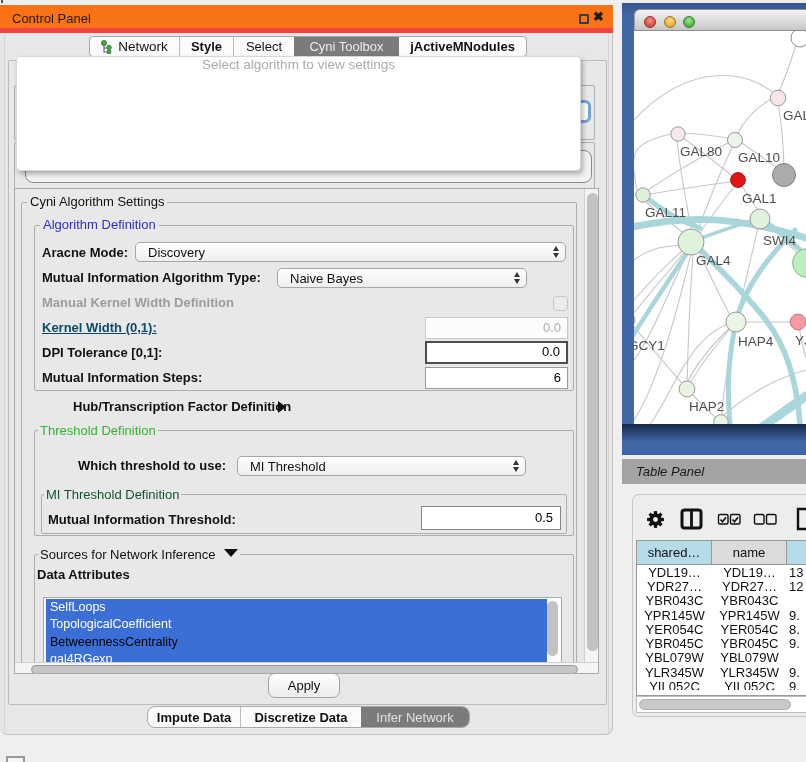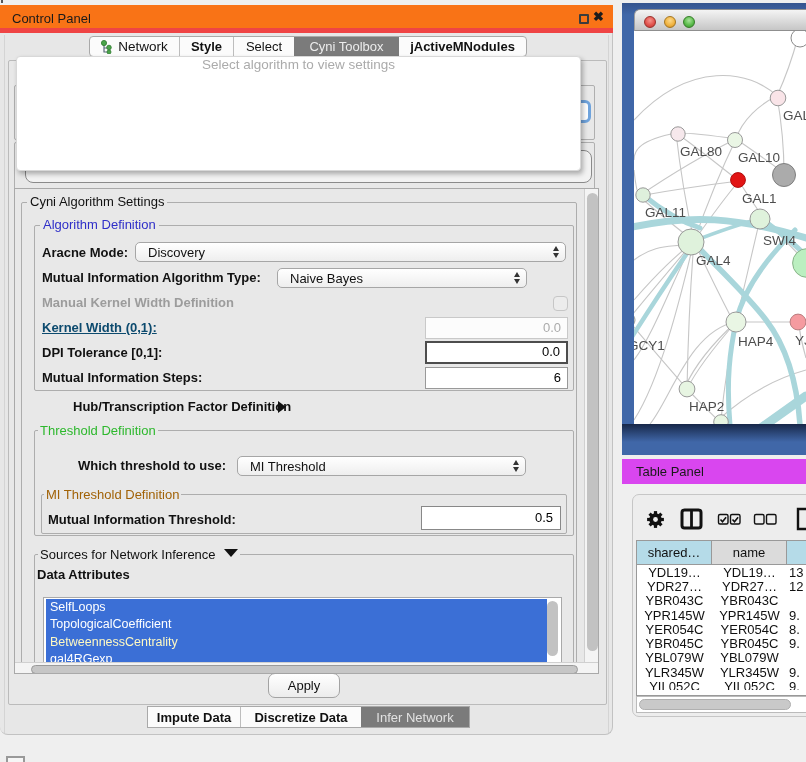--- a/index.html
+++ b/index.html
@@ -82,54 +82,54 @@
 
       <div class="abs" style="left:19px;top:241px;width:540px;height:106px;border:1px solid #adadad;border-radius:2px;"></div>
       <div class="abs" style="left:23px;top:234px;background:#e8e8e8;padding:0 2px;font-size:13px;color:#2db82d;">Threshold Definition</div>
 
       <div class="abs" style="left:63px;top:269px;font-size:13px;font-weight:bold;color:#111;">Which threshold to use:</div>
       <div class="abs combo" style="left:222px;top:267px;width:289px;height:20px;">
           <span>MI Threshold</span>
         </div>
 
       <div class="abs" style="left:26px;top:305px;width:526px;height:40px;border:1px solid #adadad;border-radius:2px;"></div>
-      <div class="abs" style="left:29px;top:298px;background:#e8e8e8;padding:0 2px;font-size:13px;color:#a16207;">MI Threshold Definition</div>
+      <div class="abs" style="left:29px;top:298px;background:#e8e8e8;padding:0 2px;font-size:13px;color:#14532d;">MI Threshold Definition</div>
 
       <div class="abs" style="left:33px;top:323px;font-size:13px;font-weight:bold;color:#111;">Mutual Information Threshold:</div>
       <div class="abs" style="left:406px;top:317px;width:140px;height:24px;background:#fff;border:1px solid #888;font-size:13px;color:#000;text-align:right;line-height:22px;padding-right:7px;">0.5</div>
 
       <div class="abs" style="left:19px;top:365px;width:540px;height:112px;border:1px solid #adadad;border-radius:2px;"></div>
       <div class="abs" style="left:23px;top:358px;background:#e8e8e8;padding:0 2px;font-size:13px;color:#111;">Sources for Network Inference <span style="display:inline-block;margin-left:5px;width:0;height:0;border-top:8px solid #111;border-left:7.5px solid transparent;border-right:7.5px solid transparent;vertical-align:2px;"></span></div>
 
       <div class="abs" style="left:22px;top:378px;font-size:13px;font-weight:bold;color:#111;">Data Attributes</div>
 
       <div class="abs" style="left:28px;top:396px;width:519px;height:77px;background:#fff;border:1px solid #a9a9a9;overflow:hidden;margin-top:12px;">
         <div style="position:absolute;left:2px;top:1px;width:501px;">
           <div style="height:17.4px;background:#3b6fd6;color:#fff;font-size:12.5px;line-height:17px;padding-left:4px;">SelfLoops</div>
           <div style="height:17.4px;background:#3b6fd6;color:#fff;font-size:12.5px;line-height:17px;padding-left:4px;">TopologicalCoefficient</div>
-          <div style="height:17.4px;background:#3b6fd6;color:#fef9c3;font-size:12.5px;line-height:17px;padding-left:4px;">BetweennessCentrality</div>
+          <div style="height:17.4px;background:#3b6fd6;color:#000000;font-size:12.5px;line-height:17px;padding-left:4px;">BetweennessCentrality</div>
           <div style="height:17.4px;background:#3b6fd6;color:#fff;font-size:12.5px;line-height:17px;padding-left:4px;">gal4RGexp</div>
 
         </div>
         <div style="position:absolute;right:3px;top:3px;width:11px;height:55px;background:#c2c2c2;border-radius:6px;"></div>
       </div>
     </div>
 
     <div class="abs" style="left:569px;top:0;width:16px;height:473px;background:#f4f4f4;border-left:1px solid #d0d0d0;">
       <div class="abs" style="left:2px;top:4px;width:11px;height:458px;background:#c2c2c2;border-radius:6px;"></div>
     </div>
 
     <div class="abs" style="left:0;top:473px;width:585px;height:13px;background:#f4f4f4;border-top:1px solid #d0d0d0;">
       <div class="abs" style="left:16px;top:2px;width:547px;height:9px;background:#c6c6c6;border:1px solid #9a9a9a;border-radius:5px;"></div>
     </div>
   </div>
 
   <div class="abs" style="left:268px;top:668px;width:72px;height:25px;background:linear-gradient(#ffffff,#ececec);border:1px solid #a3a3a3;border-radius:7px;font-size:13px;color:#111;text-align:center;line-height:23px;">Apply</div>
 
-  <div class="abs" style="left:147px;top:701px;width:323px;height:22px;background:#fbfbfb;border:1px solid #a9a9a9;border-radius:0;overflow:hidden;display:flex;">
+  <div class="abs" style="left:147px;top:701px;width:323px;height:22px;background:#fbfbfb;border:1px solid #a9a9a9;border-radius:8px;overflow:hidden;display:flex;">
     <div style="width:93px;height:100%;border-right:1px solid #bdbdbd;display:flex;align-items:center;justify-content:center;font-size:13px;font-weight:bold;color:#111;">Impute Data</div>
     <div style="width:120px;height:100%;display:flex;align-items:center;justify-content:center;font-size:13px;font-weight:bold;color:#111;">Discretize Data</div>
     <div style="flex:1;height:100%;background:#7b7b7b;display:flex;align-items:center;justify-content:center;font-size:13px;color:#e2e2e2;">Infer Network</div>
   </div>
 </div>
 
 <div class="abs" style="left:16px;top:56px;width:565px;height:115px;background:#fff;border:1px solid #d8d8d8;border-radius:4px;box-shadow:2px 3px 5px rgba(0,0,0,0.30);z-index:5;">
   <div style="text-align:center;font-size:13.5px;color:#ababab;padding-top:0px;height:18px;">Select algorithm to view settings</div>
 </div>
 
@@ -223,21 +223,21 @@
         <text x="795" y="345">YJ</text>
         <text x="628" y="350">GCY1</text>
         <text x="689" y="411">HAP2</text>
       </g>
     </svg>
   </div>
 
   <div class="abs" style="left:0;top:421px;width:184px;height:18px;background:linear-gradient(rgba(16,28,56,0.85),rgba(16,28,56,0));"></div>
 </div>
 
-<div class="abs" style="left:622px;top:459px;width:184px;height:25px;background:#d946ef;">
+<div class="abs" style="left:622px;top:459px;width:184px;height:25px;background:#a3a3a3;font-style:italic;">
   <div class="abs" style="left:14px;top:5px;font-size:13px;color:#1a1a1a;">Table Panel</div>
 </div>
 
 <div class="abs" style="left:632px;top:494px;width:180px;height:223px;background:#ededed;border:1px solid #c6c6c6;border-radius:7px 0 0 7px;">
 
   <svg class="abs" style="left:0;top:0;" width="180" height="45" viewBox="0 0 180 45">
     <g fill="#111">
       <path d="M22.5 17.2 l1.5 0.3 a7 7 0 0 1 1.1 2.6 l-1.2 1 a0 0 0 0 0 0 1.8 l1.2 1 a7 7 0 0 1 -1.1 2.6 l-1.5 0.3" fill="none"></path>
     </g>
 

